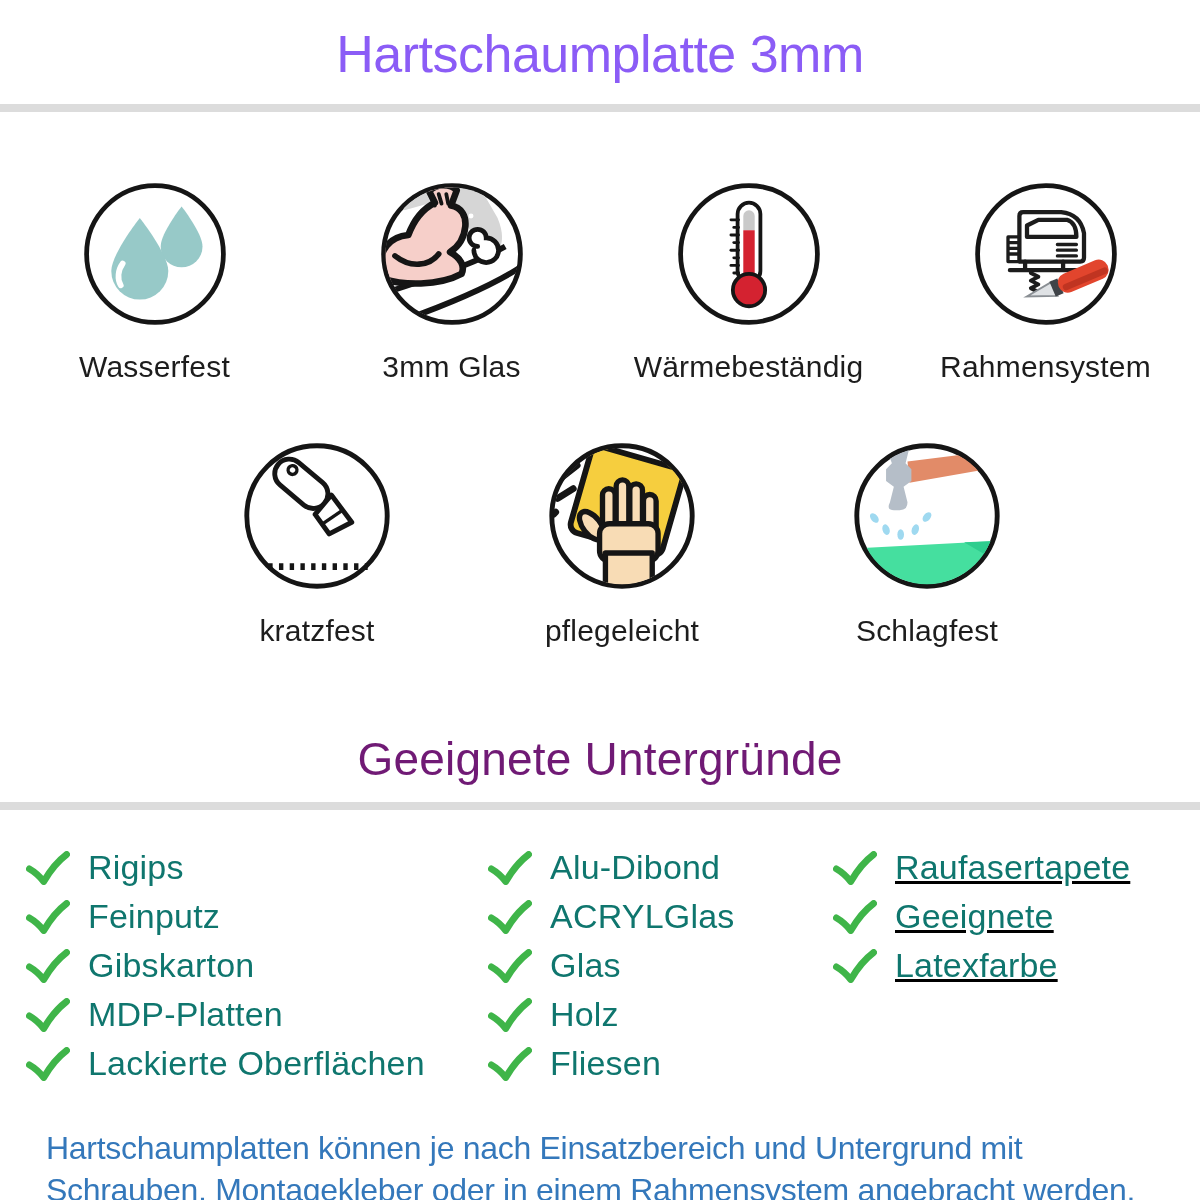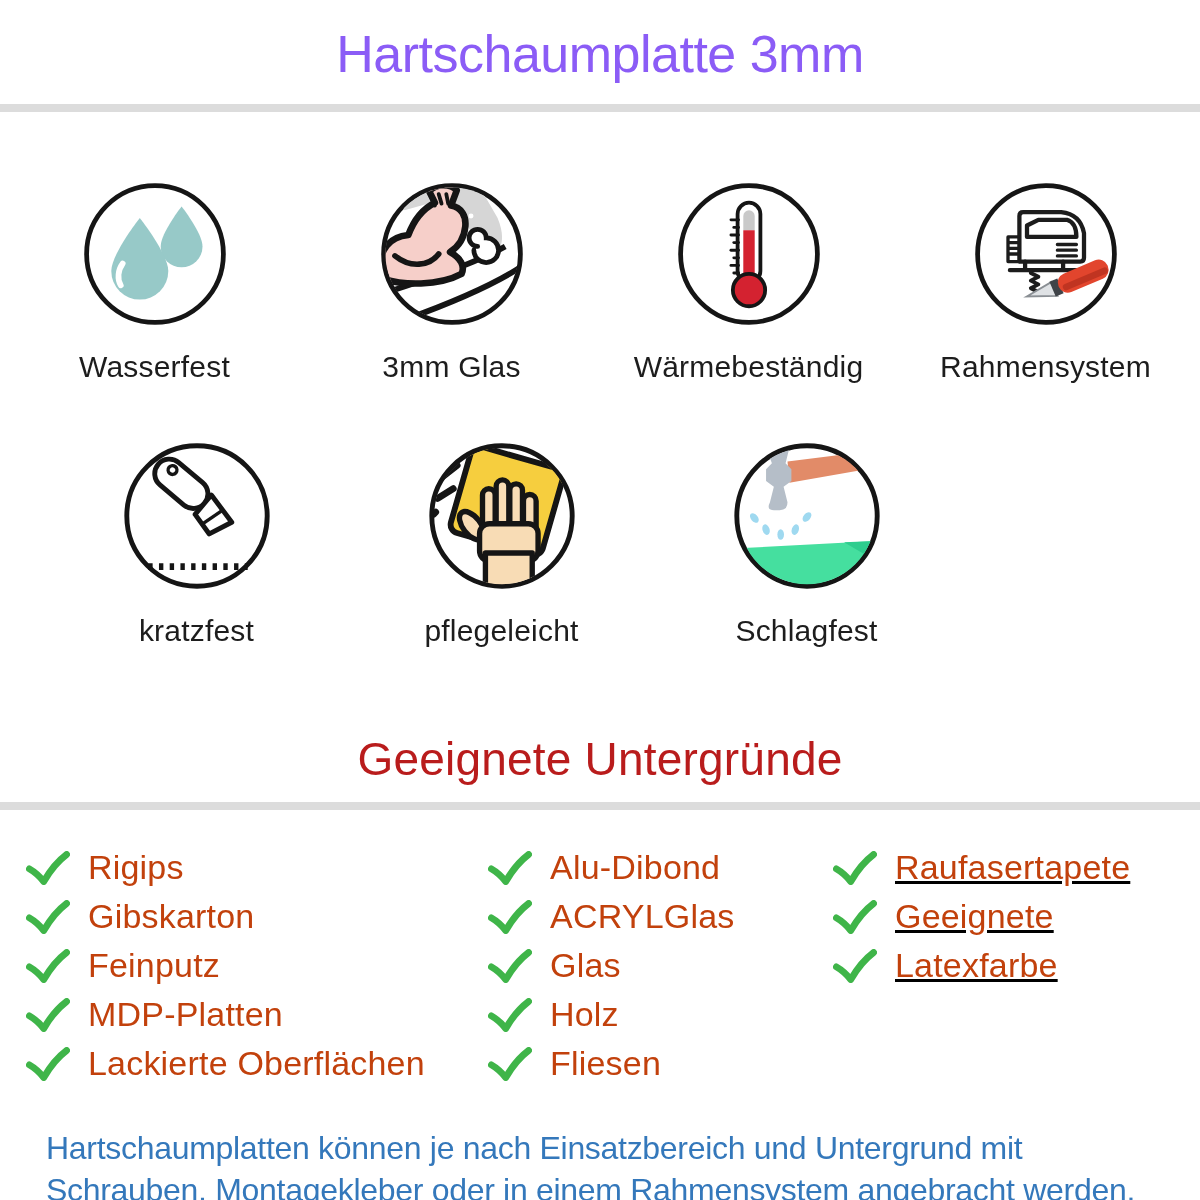--- a/index.html
+++ b/index.html
@@ -11,42 +11,42 @@
   main{width:1200px;height:1200px;position:relative;}
   h1{
     margin:24px 0 0;text-align:center;font-weight:400;
     font-size:52px;letter-spacing:-0.5px;color:#8b5cf6;
   }
   .divider{height:8px;background:#dcdcdc;width:1200px;}
   .div1{margin-top:20px;}
   .div2{margin-top:16px;}
   .row{display:flex;align-items:flex-start;}
   .row1{margin-top:66px;justify-content:flex-end;padding:0 6px;}
-  .row2{margin-top:54px;justify-content:flex-start;padding-left:44px;}
+  .row2{margin-top:54px;justify-content:center;padding-left:44px;}
   .feature{display:flex;flex-direction:column;align-items:center;}
   .row1 .feature{width:25%;}
   .row2 .feature{width:305px;}
   .fi{width:152px;height:152px;display:block;}
   .row2 .fi{width:156px;height:156px;}
   .flabel{
     margin-top:20px;font-size:30px;color:#1d1d1d;letter-spacing:0.2px;
     white-space:nowrap;
   }
   h2{
     margin:84px 0 0;text-align:center;font-weight:400;
-    font-size:46px;color:#b91c1c;letter-spacing:0.2px;
+    font-size:46px;color:#701a75;letter-spacing:0.2px;
   }
   .substrates{display:flex;align-items:flex-start;margin-top:38px;padding-left:26px;}
   .col{list-style:none;margin:0;padding:0;}
   .col1{width:462px;}
   .col2{width:345px;}
   .col3{width:auto;text-decoration:underline;}
   .item{display:flex;align-items:center;margin:0 0 10px;}
   .check{width:44px;height:34px;flex:0 0 auto;margin-right:18px;}
-  .item span{font-size:34px;color:#c2410c;letter-spacing:0.2px;white-space:nowrap;}
+  .item span{font-size:34px;color:#0f766e;letter-spacing:0.2px;white-space:nowrap;}
   .footnote{
     margin:34px 30px 0 46px;font-size:32px;line-height:1.32;
     color:#3478bb;letter-spacing:-0.3px;
   }
   svg{display:block;}
 </style>
 </head>
 <body>
 
 <main>
@@ -215,27 +215,27 @@
       <li class="item">
         <svg class="check" viewBox="0 0 52 40">
             <path d="M4 21 C11 25 17 31 21 36 C29 22 40 10 48 4" fill="none" stroke="#3fb549" stroke-width="8" stroke-linecap="round" stroke-linejoin="round"></path>
           </svg>
         <span>Rigips</span>
         </li>
       <li class="item">
         <svg class="check" viewBox="0 0 52 40">
             <path d="M4 21 C11 25 17 31 21 36 C29 22 40 10 48 4" fill="none" stroke="#3fb549" stroke-width="8" stroke-linecap="round" stroke-linejoin="round"></path>
           </svg>
+        <span>Feinputz</span>
+        </li>
+      <li class="item">
+        <svg class="check" viewBox="0 0 52 40">
+            <path d="M4 21 C11 25 17 31 21 36 C29 22 40 10 48 4" fill="none" stroke="#3fb549" stroke-width="8" stroke-linecap="round" stroke-linejoin="round"></path>
+          </svg>
         <span>Gibskarton</span>
-        </li>
-      <li class="item">
-        <svg class="check" viewBox="0 0 52 40">
-            <path d="M4 21 C11 25 17 31 21 36 C29 22 40 10 48 4" fill="none" stroke="#3fb549" stroke-width="8" stroke-linecap="round" stroke-linejoin="round"></path>
-          </svg>
-        <span>Feinputz</span>
         </li>
       <li class="item">
         <svg class="check" viewBox="0 0 52 40">
             <path d="M4 21 C11 25 17 31 21 36 C29 22 40 10 48 4" fill="none" stroke="#3fb549" stroke-width="8" stroke-linecap="round" stroke-linejoin="round"></path>
           </svg>
         <span>MDP-Platten</span>
         </li>
       <li class="item">
         <svg class="check" viewBox="0 0 52 40">
             <path d="M4 21 C11 25 17 31 21 36 C29 22 40 10 48 4" fill="none" stroke="#3fb549" stroke-width="8" stroke-linecap="round" stroke-linejoin="round"></path>

